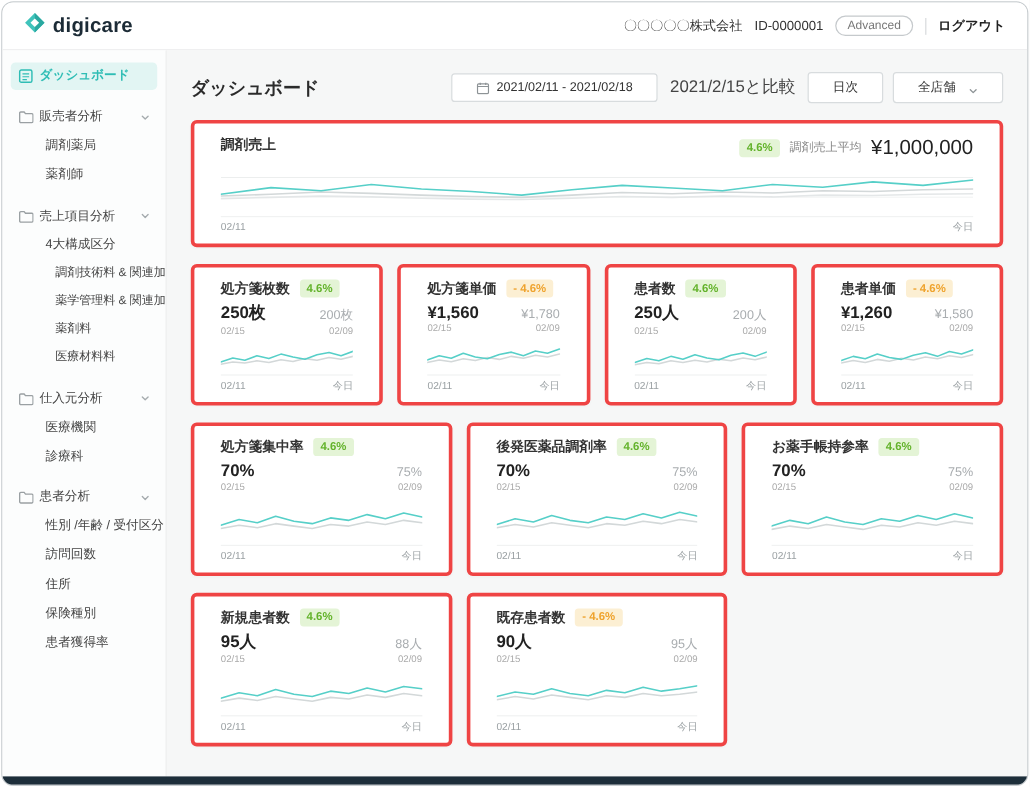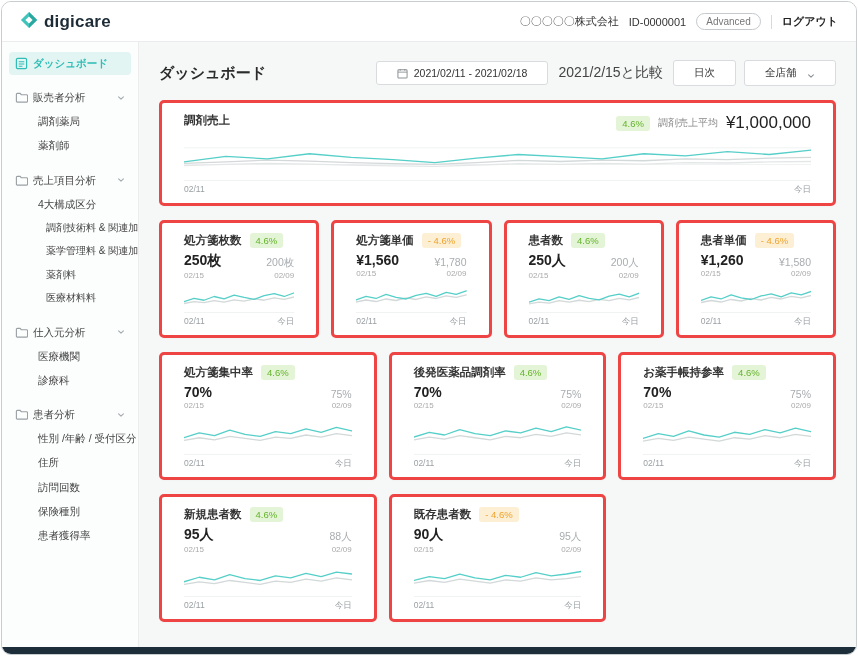--- a/index.html
+++ b/index.html
@@ -39,21 +39,21 @@
   .cal,.chev{display:inline-flex;color:#8d9396}
 
   
   .card{background:#fff;border:3px solid #ef4444;border-radius:5px;padding:10px 22px 7px;display:flex;flex-direction:column;box-shadow:0 1px 2px rgba(0,0,0,.02)}
   .main-card{height:106px;margin-bottom:14px}
   .main-head{display:flex;justify-content:space-between;align-items:flex-start}
   .card-title{font-size:11.5px;font-weight:bold;color:#333}
   .main-head-right{display:flex;align-items:center;gap:8px}
   .avg-label{font-size:10px;color:#888}
   .avg-value{font-size:17px;font-weight:normal;color:#222}
-  .badge{font-size:9.5px;font-weight:normal;padding:2px 6px;border-radius:3px;white-space:nowrap}
+  .badge{font-size:9.5px;font-weight:bold;padding:2px 6px;border-radius:3px;white-space:nowrap}
   .badge.up{color:#64b32c;background:#e4f4d6}
   .badge.down{color:#efa32e;background:#fcefd3}
   .spark{flex:1;min-height:0;margin-top:4px}
   .card-foot{display:flex;justify-content:space-between;font-size:8.5px;color:#9aa0a3;border-top:1px solid #f1f2f2;padding-top:3px;margin-top:2px}
   .cards-row{display:flex;gap:12px;margin-bottom:14px}
   .cards-row .card{flex:1;height:118px}
   .cards-row.r2 .card,.cards-row.r3 .card{flex:none;width:calc((100% - 24px)/3);height:128px}
   .card-head{display:flex;align-items:center;gap:8px}
   .vals{display:flex;justify-content:space-between;align-items:flex-end;margin-top:4px}
   .v-big{font-size:14px;font-weight:bold;color:#222;display:block}
@@ -212,27 +212,27 @@
   </div>
 
   <div class="side-item ind1">
 
     <span class="side-label">性別 /年齢 / 受付区分</span>
 
   </div>
 
   <div class="side-item ind1">
 
+    <span class="side-label">訪問回数</span>
+
+  </div>
+
+  <div class="side-item ind1">
+
     <span class="side-label">住所</span>
-
-  </div>
-
-  <div class="side-item ind1">
-
-    <span class="side-label">訪問回数</span>
 
   </div>
 
   <div class="side-item ind1">
 
     <span class="side-label">保険種別</span>
 
   </div>
 
   <div class="side-item ind1">

